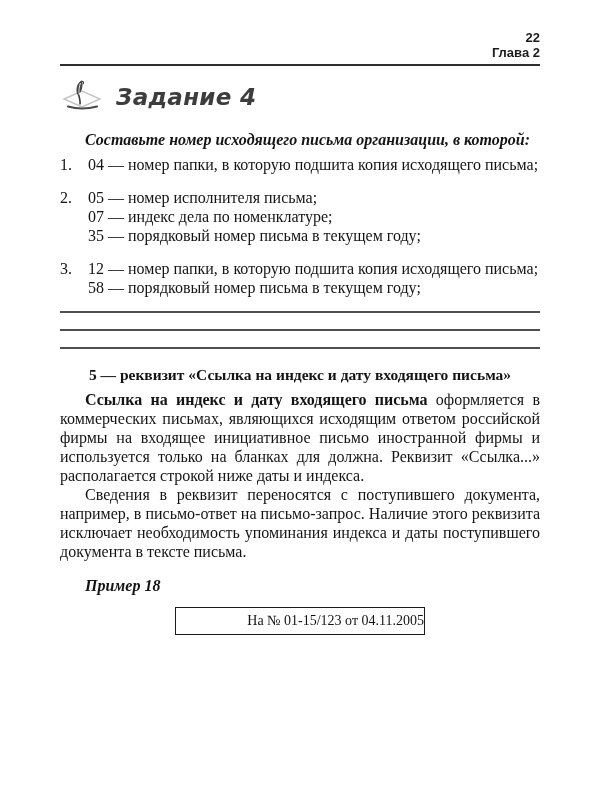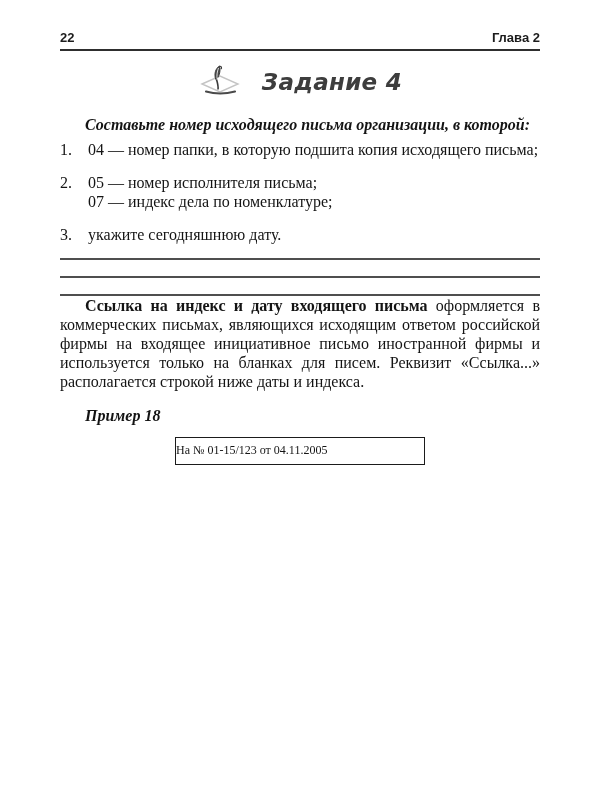--- a/index.html
+++ b/index.html
@@ -12,26 +12,27 @@
   }
   .page { padding: 30px 60px 0 60px; }
 
   
   .running-header {
     display: flex; justify-content: space-between; align-items: flex-end;
     font-family: "Liberation Sans", sans-serif;
     font-weight: bold; font-size: 13px; color: #1c1c1c;
     border-bottom: 2px solid #2e2e2e;
     padding-bottom: 4px;
+    flex-direction: column;
   }
 
   
   .task-header {
     margin-top: 12px;
-    display: flex; align-items: center; justify-content: center; gap: 20px;
+    display: flex; align-items: center; justify-content: flex-start; gap: 12px;
   }
   .task-title {
     font-family: "DejaVu Sans", sans-serif;
     font-weight: bold; font-style: italic;
     font-size: 23px; color: #3d3d3d;
     letter-spacing: 0.3px;
   }
 
   
   .prompt {
@@ -71,22 +72,22 @@
   .bold-lead { font-weight: bold; }
 
   .example-label {
     margin-top: 16px; margin-left: 25px;
     font-size: 16px; font-style: italic; font-weight: bold;
   }
   .example-box {
     margin: 12px auto 0 auto;
     width: 248px;
     border: 1.5px solid #1b1b1b;
-    text-align: left;
-    font-size: 12px; line-height: 19px;
+    text-align: right;
+    font-size: 14px; line-height: 19px;
     padding: 3px 0 4px 0;
   }
 </style>
 </head>
 <body>
 
 <div class="page">
 
   <div class="running-header">
     <span>22</span>
@@ -114,38 +115,42 @@
       <div class="item-num">1.</div>
       <div class="item-body">
         <div class="item-entry">04 — номер папки, в которую подшита копия исходящего письма;</div>
       </div>
     </div>
     <div class="task-item">
       <div class="item-num">2.</div>
       <div class="item-body">
         <div class="item-entry">05 — номер исполнителя письма;</div>
         <div class="item-entry">07 — индекс дела по номенклатуре;</div>
+        <div class="item-entry">35 — порядковый номер письма в текущем году;</div>
       </div>
     </div>
     <div class="task-item">
       <div class="item-num">3.</div>
       <div class="item-body">
-        <div class="item-entry">укажите сегодняшнюю дату.</div>
+        <div class="item-entry">12 — номер папки, в которую подшита копия исходящего письма;</div>
+        <div class="item-entry">58 — порядковый номер письма в текущем году;</div>
       </div>
     </div>
   </div>
 
   <div class="answer-lines">
     <div class="answer-line"></div>
     <div class="answer-line"></div>
     <div class="answer-line"></div>
   </div>
 
+  <div class="section-heading">5 — реквизит «Ссылка на индекс и дату входящего письма»</div>
 
-  <p class="body-par"><span class="bold-lead">Ссылка на индекс и дату входящего письма</span><span> оформляется в коммерческих письмах, являющихся исходящим ответом российской фирмы на входящее инициативное письмо иностранной фирмы и используется только на бланках для писем. Реквизит «Ссылка...» располагается строкой ниже даты и индекса.</span></p>
+  <p class="body-par"><span class="bold-lead">Ссылка на индекс и дату входящего письма</span><span> оформляется в коммерческих письмах, являющихся исходящим ответом российской фирмы на входящее инициативное письмо иностранной фирмы и используется только на бланках для должна. Реквизит «Ссылка...» располагается строкой ниже даты и индекса.</span></p>
 
+  <p class="body-par">Сведения в реквизит переносятся с поступившего документа, например, в письмо-ответ на письмо-запрос. Наличие этого реквизита исключает необходимость упоминания индекса и даты поступившего документа в тексте письма.</p>
 
 
   <div class="example-label">Пример 18</div>
 
   <div class="example-box">На № 01-15/123 от 04.11.2005</div>
 
 </div>
 
 </body></html>

